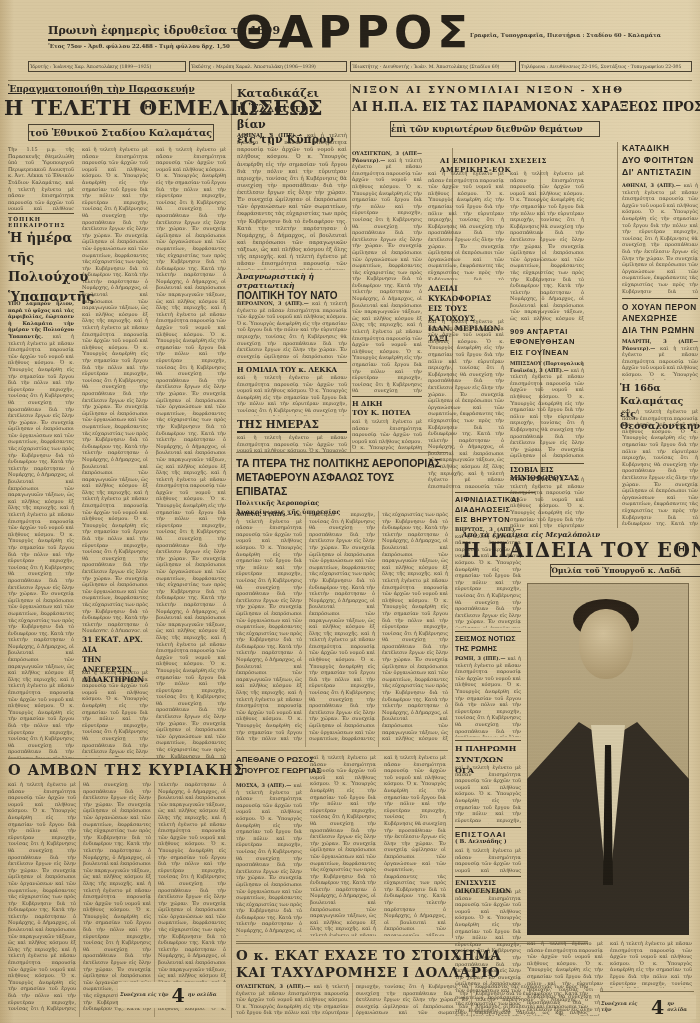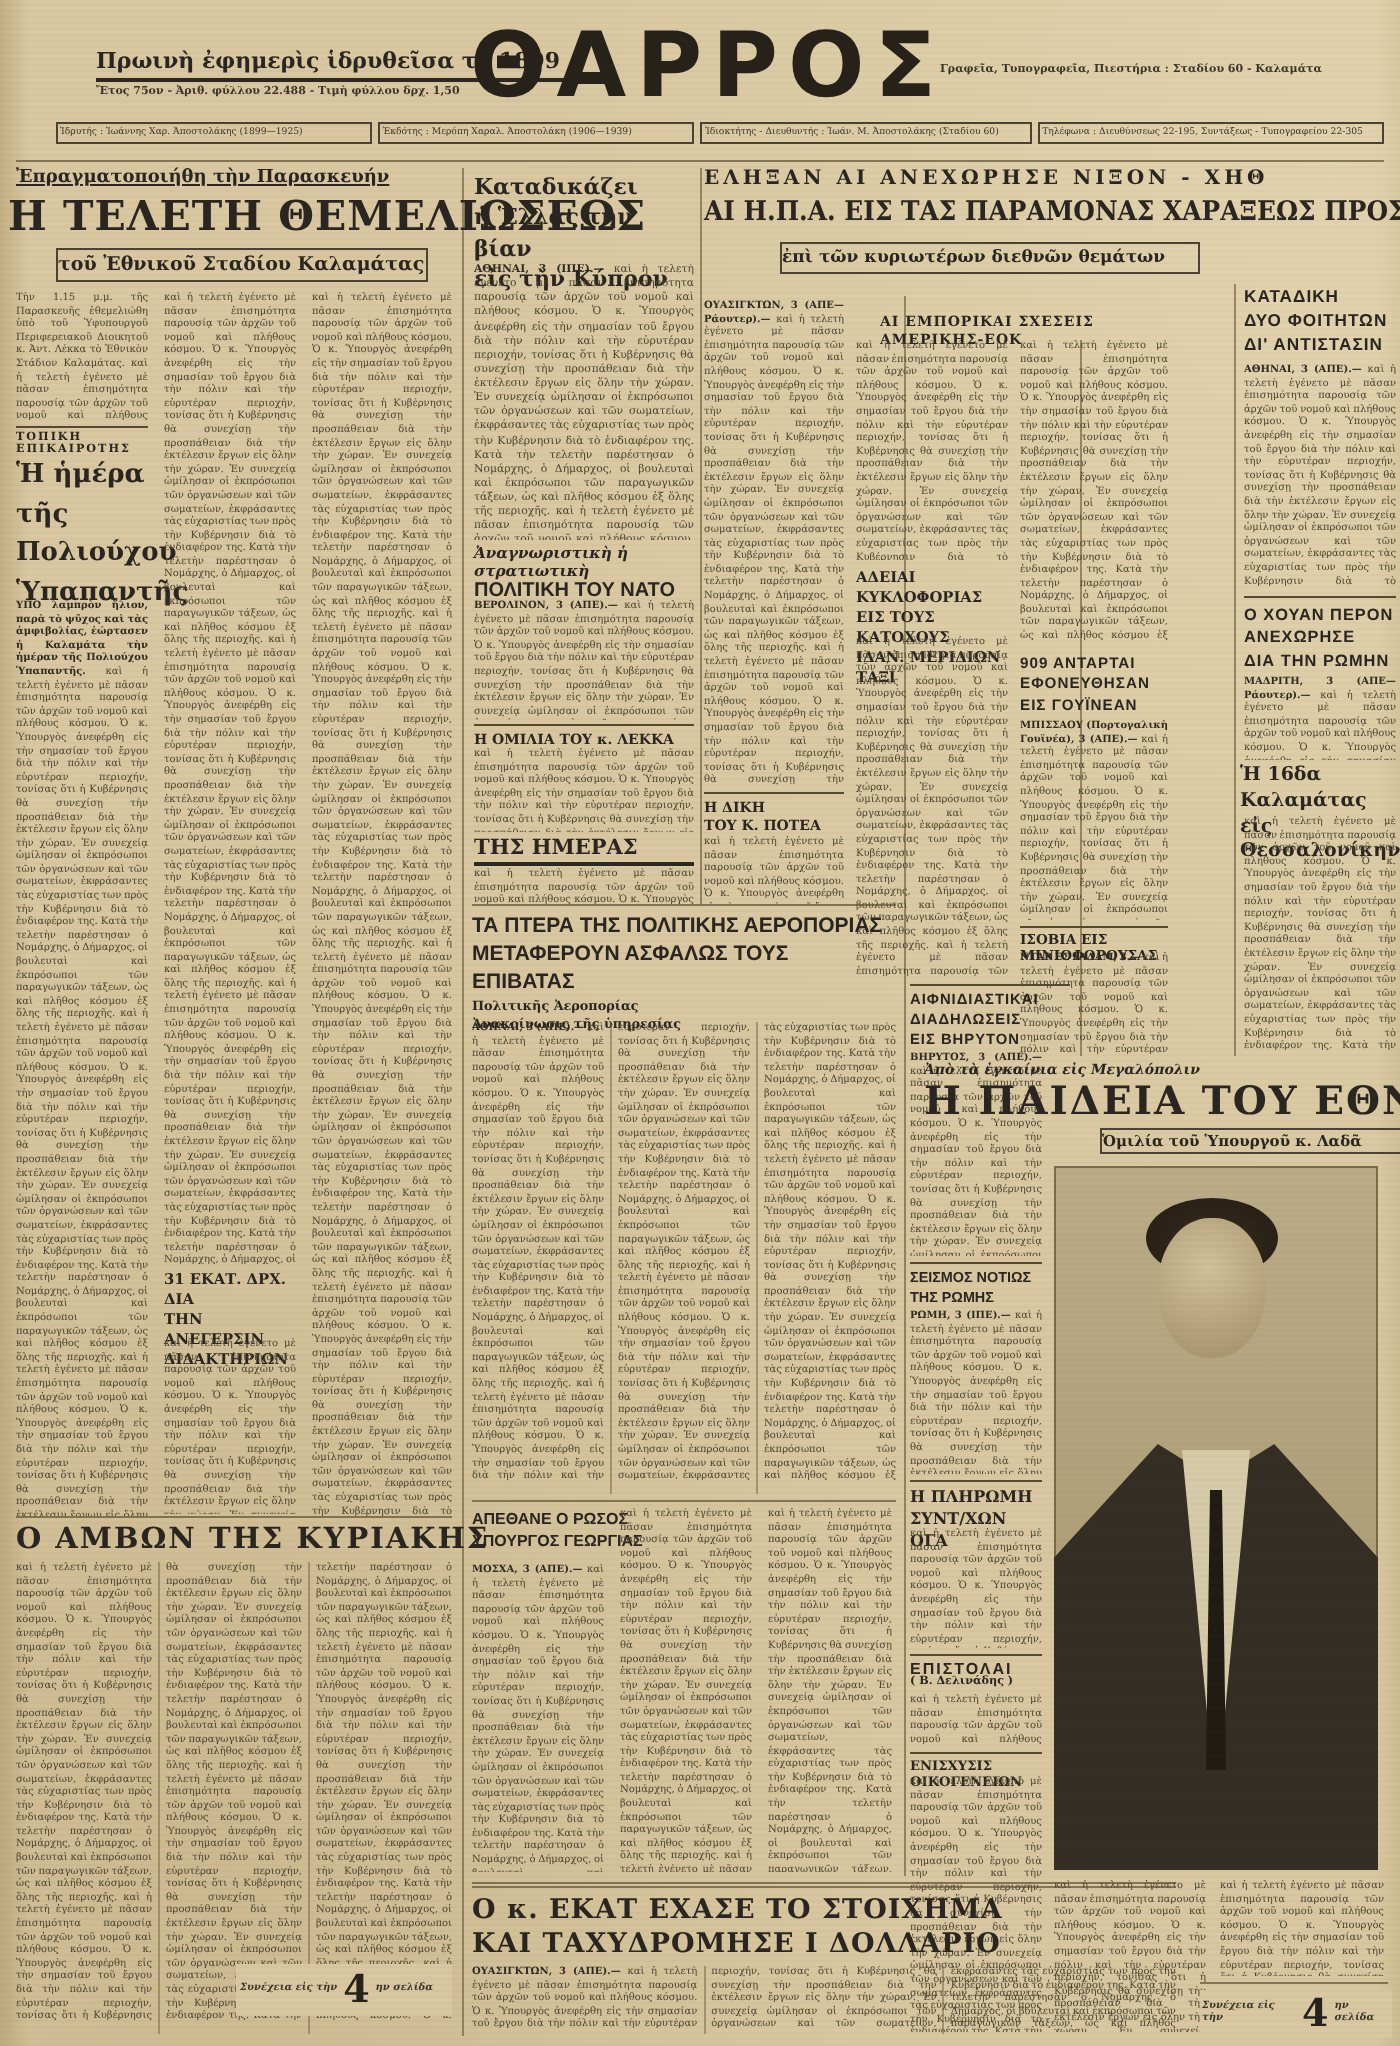--- a/index.html
+++ b/index.html
@@ -120,21 +120,21 @@
   <div class="hd sanshd" style="font-size:10px;">ΠΟΛΙΤΙΚΗ ΤΟΥ ΝΑΤΟ</div>
 </div>
 <div class="abs bt" style="left:237px;top:300px;width:110px;height:60px;">
   <span class="dl">ΒΕΡΟΛΙΝΟΝ, 3 (ΑΠΕ).—</span> <span>καὶ ἡ τελετὴ ἐγένετο μὲ πᾶσαν ἐπισημότητα παρουσίᾳ τῶν ἀρχῶν τοῦ νομοῦ καὶ πλήθους κόσμου. Ὁ κ. Ὑπουργὸς ἀνεφέρθη εἰς τὴν σημασίαν τοῦ ἔργου διὰ τὴν πόλιν καὶ τὴν εὐρυτέραν περιοχήν, τονίσας ὅτι ἡ Κυβέρνησις θὰ συνεχίσῃ τὴν προσπάθειαν διὰ τὴν ἐκτέλεσιν ἔργων εἰς ὅλην τὴν χώραν. Ἐν συνεχείᾳ ὡμίλησαν οἱ ἐκπρόσωποι τῶν ὀργανώσεων καὶ τῶν σωματείων, ἐκφράσαντες τὰς εὐχαριστίας των πρὸς τὴν Κυβέρνησιν διὰ τὸ ἐνδιαφέρον της. Κατὰ τὴν τελετὴν παρέστησαν ὁ Νομάρχης, ὁ Δήμαρχος, οἱ βουλευταὶ καὶ ἐκπρόσωποι τῶν παραγωγικῶν τάξεων, ὡς καὶ πλῆθος κόσμου ἐξ ὅλης τῆς περιοχῆς.</span>
 </div>
 <div class="abs ctr hd" style="left:237px;top:362px;width:110px;font-size:7px;border-top:1px solid #55492f;padding-top:2px;">Η ΟΜΙΛΙΑ ΤΟΥ κ. ΛΕΚΚΑ</div>
 <div class="abs bt" style="left:237px;top:374px;width:110px;height:42px;">καὶ ἡ τελετὴ ἐγένετο μὲ πᾶσαν ἐπισημότητα παρουσίᾳ τῶν ἀρχῶν τοῦ νομοῦ καὶ πλήθους κόσμου. Ὁ κ. Ὑπουργὸς ἀνεφέρθη εἰς τὴν σημασίαν τοῦ ἔργου διὰ τὴν πόλιν καὶ τὴν εὐρυτέραν περιοχήν, τονίσας ὅτι ἡ Κυβέρνησις θὰ συνεχίσῃ τὴν προσπάθειαν διὰ τὴν ἐκτέλεσιν ἔργων εἰς ὅλην τὴν χώραν. Ἐν συνεχείᾳ ὡμίλησαν οἱ ἐκπρόσωποι τῶν ὀργανώσεων καὶ τῶν σωματείων, ἐκφράσαντες τὰς εὐχαριστίας των πρὸς τὴν Κυβέρνησιν διὰ τὸ ἐνδιαφέρον της. Κατὰ τὴν τελετὴν παρέστησαν ὁ Νομάρχης, ὁ Δήμαρχος, οἱ βουλευταὶ καὶ ἐκπρόσωποι τῶν παραγωγικῶν τάξεων, ὡς καὶ πλῆθος κόσμου ἐξ ὅλης τῆς περιοχῆς.</div>
 <div class="abs hd serifhd" style="left:237px;top:418px;width:110px;font-size:10.5px;border-bottom:2px solid #2c2820;padding-bottom:1px;">ΤΗΣ ΗΜΕΡΑΣ</div>
 <div class="abs bt" style="left:237px;top:434px;width:110px;height:18px;">καὶ ἡ τελετὴ ἐγένετο μὲ πᾶσαν ἐπισημότητα παρουσίᾳ τῶν ἀρχῶν τοῦ νομοῦ καὶ πλήθους κόσμου. Ὁ κ. Ὑπουργὸς ἀνεφέρθη εἰς τὴν σημασίαν τοῦ ἔργου διὰ τὴν πόλιν καὶ τὴν εὐρυτέραν περιοχήν, τονίσας ὅτι ἡ Κυβέρνησις θὰ συνεχίσῃ τὴν προσπάθειαν διὰ τὴν ἐκτέλεσιν ἔργων εἰς ὅλην τὴν χώραν. Ἐν συνεχείᾳ ὡμίλησαν οἱ ἐκπρόσωποι τῶν ὀργανώσεων καὶ τῶν σωματείων, ἐκφράσαντες τὰς εὐχαριστίας των πρὸς τὴν Κυβέρνησιν διὰ τὸ ἐνδιαφέρον της. Κατὰ τὴν τελετὴν παρέστησαν ὁ Νομάρχης, ὁ Δήμαρχος, οἱ βουλευταὶ καὶ ἐκπρόσωποι τῶν παραγωγικῶν τάξεων, ὡς καὶ πλῆθος κόσμου ἐξ ὅλης τῆς περιοχῆς.</div>
 
-<div class="abs ctr hd" style="left:352px;top:84px;width:346px;font-size:10px;letter-spacing:2px;">ΕΛΗΞΑΝ ΑΙ ΑΝΕΧΩΡΗΣΕ ΝΙΞΟΝ - ΧΗΘ</div>
+<div class="abs ctr hd" style="left:352px;top:84px;width:346px;font-size:10px;letter-spacing:2px;">ΝΙΞΟΝ ΑΙ ΣΥΝΟΜΙΛΙΑΙ ΝΙΞΟΝ - ΧΗΘ</div>
 <div class="abs hd serifhd" style="left:352px;top:98px;width:346px;font-size:13.5px;white-space:nowrap;transform:scaleX(.92);transform-origin:left;">ΑΙ Η.Π.Α. ΕΙΣ ΤΑΣ ΠΑΡΑΜΟΝΑΣ ΧΑΡΑΞΕΩΣ ΠΡΟΣΑΝΑΤΟΛΙΣΜΟΥ</div>
 <div class="abs boxed ctr hd" style="left:390px;top:121px;width:208px;font-size:8.5px;padding:2px 0;">ἐπὶ τῶν κυριωτέρων διεθνῶν θεμάτων</div>
 <div class="abs ctr hd" style="left:440px;top:156px;width:160px;font-size:7px;letter-spacing:.5px;">ΑΙ ΕΜΠΟΡΙΚΑΙ ΣΧΕΣΕΙΣ ΑΜΕΡΙΚΗΣ-ΕΟΚ</div>
 
 <div class="abs bt" style="left:352px;top:150px;width:70px;height:244px;">
   <span class="dl">ΟΥΑΣΙΓΚΤΩΝ, 3 (ΑΠΕ—Ράουτερ).—</span> <span>καὶ ἡ τελετὴ ἐγένετο μὲ πᾶσαν ἐπισημότητα παρουσίᾳ τῶν ἀρχῶν τοῦ νομοῦ καὶ πλήθους κόσμου. Ὁ κ. Ὑπουργὸς ἀνεφέρθη εἰς τὴν σημασίαν τοῦ ἔργου διὰ τὴν πόλιν καὶ τὴν εὐρυτέραν περιοχήν, τονίσας ὅτι ἡ Κυβέρνησις θὰ συνεχίσῃ τὴν προσπάθειαν διὰ τὴν ἐκτέλεσιν ἔργων εἰς ὅλην τὴν χώραν. Ἐν συνεχείᾳ ὡμίλησαν οἱ ἐκπρόσωποι τῶν ὀργανώσεων καὶ τῶν σωματείων, ἐκφράσαντες τὰς εὐχαριστίας των πρὸς τὴν Κυβέρνησιν διὰ τὸ ἐνδιαφέρον της. Κατὰ τὴν τελετὴν παρέστησαν ὁ Νομάρχης, ὁ Δήμαρχος, οἱ βουλευταὶ καὶ ἐκπρόσωποι τῶν παραγωγικῶν τάξεων, ὡς καὶ πλῆθος κόσμου ἐξ ὅλης τῆς περιοχῆς. καὶ ἡ τελετὴ ἐγένετο μὲ πᾶσαν ἐπισημότητα παρουσίᾳ τῶν ἀρχῶν τοῦ νομοῦ καὶ πλήθους κόσμου. Ὁ κ. Ὑπουργὸς ἀνεφέρθη εἰς τὴν σημασίαν τοῦ ἔργου διὰ τὴν πόλιν καὶ τὴν εὐρυτέραν περιοχήν, τονίσας ὅτι ἡ Κυβέρνησις θὰ συνεχίσῃ τὴν προσπάθειαν διὰ τὴν ἐκτέλεσιν ἔργων εἰς ὅλην τὴν χώραν. Ἐν συνεχείᾳ ὡμίλησαν οἱ ἐκπρόσωποι τῶν ὀργανώσεων καὶ τῶν σωματείων, ἐκφράσαντες τὰς εὐχαριστίας των πρὸς τὴν Κυβέρνησιν διὰ τὸ ἐνδιαφέρον της. Κατὰ τὴν τελετὴν παρέστησαν ὁ Νομάρχης, ὁ Δήμαρχος, οἱ βουλευταὶ καὶ ἐκπρόσωποι τῶν παραγωγικῶν τάξεων, ὡς καὶ πλῆθος κόσμου ἐξ ὅλης τῆς περιοχῆς.</span>
 </div>
 <div class="abs bt" style="left:428px;top:170px;width:76px;height:110px;">καὶ ἡ τελετὴ ἐγένετο μὲ πᾶσαν ἐπισημότητα παρουσίᾳ τῶν ἀρχῶν τοῦ νομοῦ καὶ πλήθους κόσμου. Ὁ κ. Ὑπουργὸς ἀνεφέρθη εἰς τὴν σημασίαν τοῦ ἔργου διὰ τὴν πόλιν καὶ τὴν εὐρυτέραν περιοχήν, τονίσας ὅτι ἡ Κυβέρνησις θὰ συνεχίσῃ τὴν προσπάθειαν διὰ τὴν ἐκτέλεσιν ἔργων εἰς ὅλην τὴν χώραν. Ἐν συνεχείᾳ ὡμίλησαν οἱ ἐκπρόσωποι τῶν ὀργανώσεων καὶ τῶν σωματείων, ἐκφράσαντες τὰς εὐχαριστίας των πρὸς τὴν Κυβέρνησιν διὰ τὸ ἐνδιαφέρον της. Κατὰ τὴν τελετὴν παρέστησαν ὁ Νομάρχης, ὁ Δήμαρχος, οἱ βουλευταὶ καὶ ἐκπρόσωποι τῶν παραγωγικῶν τάξεων, ὡς καὶ πλῆθος κόσμου ἐξ ὅλης τῆς περιοχῆς.</div>
 <div class="abs bt" style="left:510px;top:170px;width:74px;height:152px;">καὶ ἡ τελετὴ ἐγένετο μὲ πᾶσαν ἐπισημότητα παρουσίᾳ τῶν ἀρχῶν τοῦ νομοῦ καὶ πλήθους κόσμου. Ὁ κ. Ὑπουργὸς ἀνεφέρθη εἰς τὴν σημασίαν τοῦ ἔργου διὰ τὴν πόλιν καὶ τὴν εὐρυτέραν περιοχήν, τονίσας ὅτι ἡ Κυβέρνησις θὰ συνεχίσῃ τὴν προσπάθειαν διὰ τὴν ἐκτέλεσιν ἔργων εἰς ὅλην τὴν χώραν. Ἐν συνεχείᾳ ὡμίλησαν οἱ ἐκπρόσωποι τῶν ὀργανώσεων καὶ τῶν σωματείων, ἐκφράσαντες τὰς εὐχαριστίας των πρὸς τὴν Κυβέρνησιν διὰ τὸ ἐνδιαφέρον της. Κατὰ τὴν τελετὴν παρέστησαν ὁ Νομάρχης, ὁ Δήμαρχος, οἱ βουλευταὶ καὶ ἐκπρόσωποι τῶν παραγωγικῶν τάξεων, ὡς καὶ πλῆθος κόσμου ἐξ ὅλης τῆς περιοχῆς. καὶ ἡ τελετὴ ἐγένετο μὲ πᾶσαν ἐπισημότητα παρουσίᾳ τῶν ἀρχῶν τοῦ νομοῦ καὶ πλήθους κόσμου. Ὁ κ. Ὑπουργὸς ἀνεφέρθη εἰς τὴν σημασίαν τοῦ ἔργου διὰ τὴν πόλιν καὶ τὴν εὐρυτέραν περιοχήν, τονίσας ὅτι ἡ Κυβέρνησις θὰ συνεχίσῃ τὴν προσπάθειαν διὰ τὴν ἐκτέλεσιν ἔργων εἰς ὅλην τὴν χώραν. Ἐν συνεχείᾳ ὡμίλησαν οἱ ἐκπρόσωποι τῶν ὀργανώσεων καὶ τῶν σωματείων, ἐκφράσαντες τὰς εὐχαριστίας των πρὸς τὴν Κυβέρνησιν διὰ τὸ ἐνδιαφέρον της. Κατὰ τὴν τελετὴν παρέστησαν ὁ Νομάρχης, ὁ Δήμαρχος, οἱ βουλευταὶ καὶ ἐκπρόσωποι τῶν παραγωγικῶν τάξεων, ὡς καὶ πλῆθος κόσμου ἐξ ὅλης τῆς περιοχῆς.</div>
 

